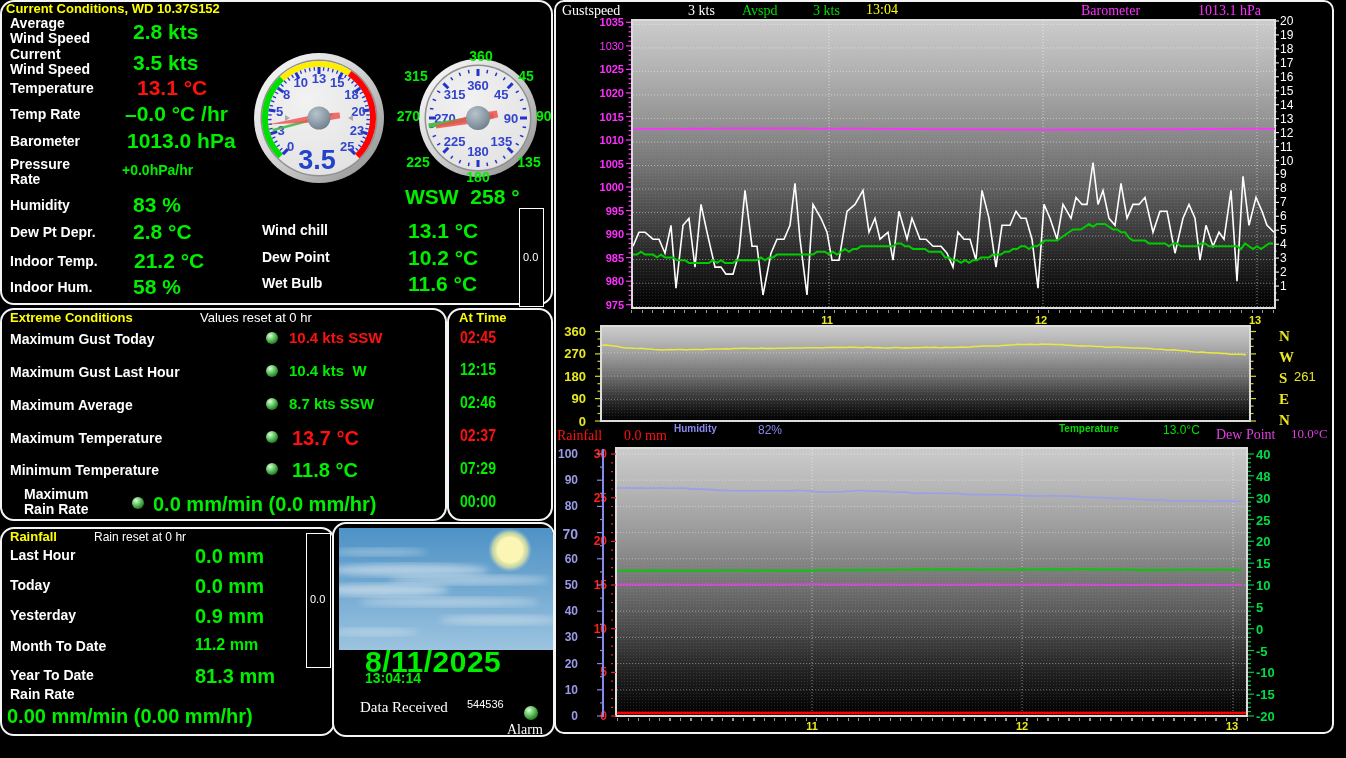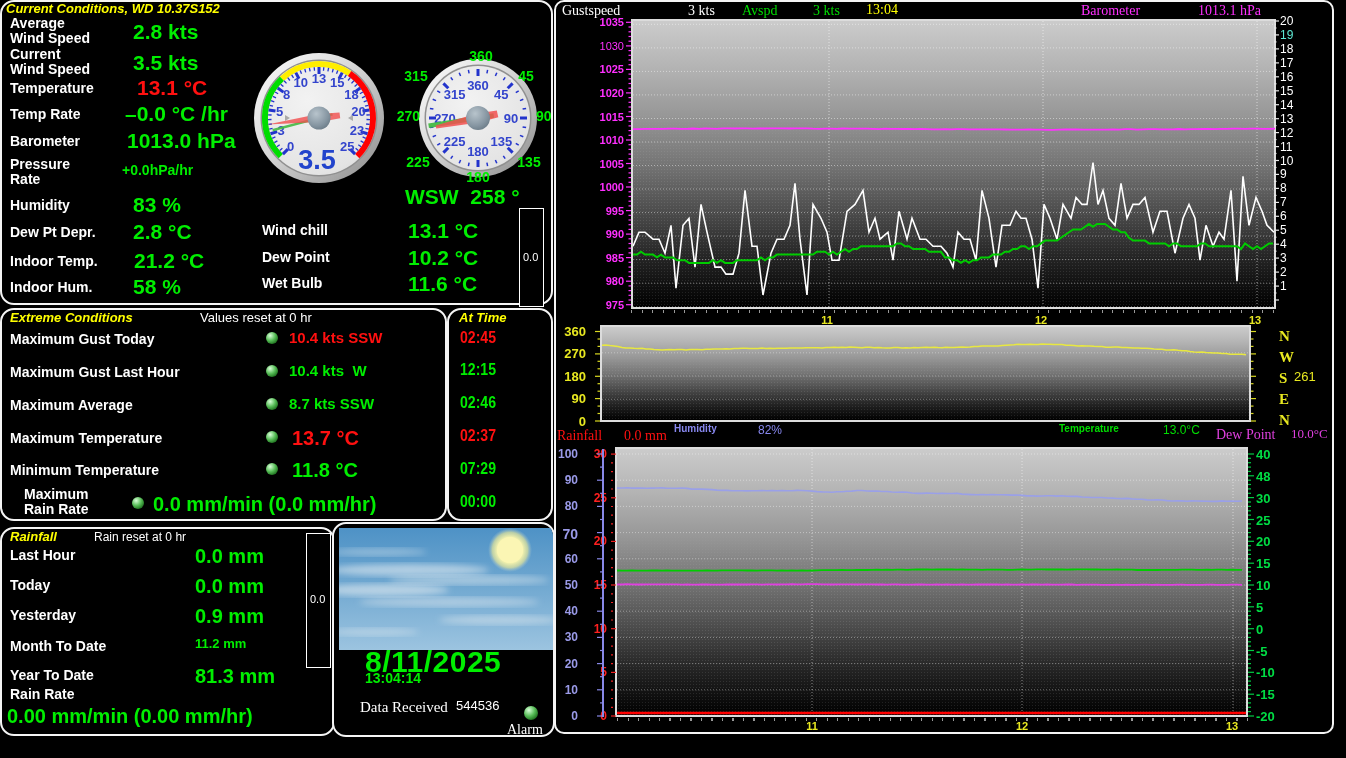--- a/index.html
+++ b/index.html
@@ -1,19 +1,19 @@
 <!DOCTYPE html>
 <html><head><meta charset="utf-8"><style>
 
 * { margin:0; padding:0; box-sizing:border-box; }
 body { width:1346px; height:758px; background:#000; position:relative; overflow:hidden;
        font-family:"Liberation Sans", sans-serif; }
 .panel { position:absolute; border:2px solid #f4f4f4; border-radius:14px; background:#000; }
 .t { position:absolute; white-space:nowrap; }
-.yt { color:#ffff00; font-weight:bold; font-size:13px;font-style:italic; }
+.yt { color:#ffff00; font-weight:bold; font-size:13px; }
 .lbl { color:#ffffff; font-weight:bold; font-size:14px; }
 .val { color:#00ee00; font-weight:bold; font-size:21px; }
 .vr { color:#ff1010; font-weight:bold; font-size:21px; }
 .lab { position:absolute; font-size:11px; white-space:nowrap; font-family:"Liberation Sans",sans-serif; }
 .serif { font-family:"Liberation Serif", serif; }
 .plot { position:absolute; border:2px solid #dcdcdc;
         background:linear-gradient(to bottom,#cbcbcb 0%,#b4b4b4 16%,#979797 33%,#757575 50%,#4e4e4e 66%,#262626 82%,#000 100%); }
 
 </style></head><body>
 <div class="panel" style="left:0;top:0;width:553px;height:305px"></div>
@@ -233,21 +233,21 @@
 <div class="panel" style="left:0;top:527px;width:335px;height:209px"></div>
 <div class="t yt" style="left:10px;top:529px">Rainfall</div>
 <div class="t" style="left:94px;top:530px;color:#fff;font-size:12px">Rain reset at 0 hr</div>
 <div class="t lbl" style="left:10px;top:547px">Last Hour</div>
 <div class="t val" style="left:195px;top:545px;font-size:20px">0.0 mm</div>
 <div class="t lbl" style="left:10px;top:577px">Today</div>
 <div class="t val" style="left:195px;top:575px;font-size:20px">0.0 mm</div>
 <div class="t lbl" style="left:10px;top:607px">Yesterday</div>
 <div class="t val" style="left:195px;top:605px;font-size:20px">0.9 mm</div>
 <div class="t lbl" style="left:10px;top:638px">Month To Date</div>
-<div class="t val" style="left:195px;top:636px;font-size:13px">11.2 mm</div>
+<div class="t val" style="left:195px;top:636px;font-size:16px">11.2 mm</div>
 <div class="t lbl" style="left:10px;top:667px">Year To Date</div>
 <div class="t val" style="left:195px;top:665px;font-size:20px">81.3 mm</div>
 <div class="t lbl" style="left:10px;top:686px">Rain Rate</div>
 <div class="t val" style="left:7px;top:705px;font-size:20px">0.00 mm/min (0.00 mm/hr)</div>
 <div style="position:absolute;left:306px;top:533px;width:25px;height:135px;border:1px solid #fff;background:#000"></div>
 <div class="t" style="left:310px;top:593px;color:#fff;font-size:11px">0.0</div>
 <div class="panel" style="left:332px;top:522px;width:223px;height:215px;overflow:hidden">
 <svg width="216" height="122" viewBox="0 0 216 122" style="position:absolute;left:5px;top:4px">
       <defs>
         <linearGradient id="sky" x1="0" y1="0" x2="0" y2="1">
@@ -273,21 +273,21 @@
       <ellipse cx="45" cy="62" rx="65" ry="6" fill="#e4ecf1" opacity="0.6" filter="url(#bl)"></ellipse>
       <ellipse cx="110" cy="74" rx="90" ry="5" fill="#dce6ee" opacity="0.5" filter="url(#bl)"></ellipse>
       <ellipse cx="160" cy="92" rx="60" ry="4.5" fill="#d8e4ec" opacity="0.55" filter="url(#bl)"></ellipse>
       <ellipse cx="35" cy="104" rx="45" ry="4" fill="#dce7ee" opacity="0.45" filter="url(#bl)"></ellipse>
       <circle cx="171" cy="22" r="22" fill="url(#sun)"></circle>
       <circle cx="171" cy="22" r="13" fill="#fbf6b4"></circle>
     </svg>
 <div class="t val" style="left:31px;top:121px;font-size:30px;letter-spacing:0.5px">8/11/2025</div>
 <div class="t val" style="left:31px;top:146px;font-size:14px">13:04:14</div>
 <div class="t serif" style="left:26px;top:175px;color:#fff;font-size:15px">Data Received</div>
-<div class="t" style="left:122px;top:174px;color:#fff;font-size:13px">544536</div>
+<div class="t" style="left:133px;top:174px;color:#fff;font-size:11px">544536</div>
 <div style="position:absolute;left:190px;top:182px;width:14px;height:14px;border-radius:50%;background:radial-gradient(circle at 35% 30%, #d8ffd8, #55bb55 45%, #1a6a1a 80%, #0e4a0e)"></div>
 <div class="t serif" style="left:173px;top:198px;color:#fff;font-size:14px">Alarm</div>
 </div>
 <div class="panel" style="left:554px;top:0;width:780px;height:734px;border-radius:10px"></div>
 <div class="t serif" style="left:562px;top:3px;color:#fff;font-size:14px">Gustspeed</div>
 <div class="t serif" style="left:688px;top:3px;color:#fff;font-size:14px">3 kts</div>
 <div class="t serif" style="left:742px;top:3px;color:#00dd00;font-size:14px">Avspd</div>
 <div class="t serif" style="left:813px;top:3px;color:#00dd00;font-size:14px">3 kts</div>
 <div class="t serif" style="left:866px;top:2px;color:#ffff00;font-size:14px">13:04</div>
 <div class="t serif" style="left:1081px;top:3px;color:#ff30ff;font-size:14px">Barometer</div>
@@ -394,21 +394,21 @@
 <div class="lab" style="left:1280px;top:167.4px;color:#ffffff;font-size:12px">9</div>
 <div class="lab" style="left:1280px;top:153.5px;color:#ffffff;font-size:12px">10</div>
 <div class="lab" style="left:1280px;top:139.6px;color:#ffffff;font-size:12px">11</div>
 <div class="lab" style="left:1280px;top:125.6px;color:#ffffff;font-size:12px">12</div>
 <div class="lab" style="left:1280px;top:111.7px;color:#ffffff;font-size:12px">13</div>
 <div class="lab" style="left:1280px;top:97.7px;color:#ffffff;font-size:12px">14</div>
 <div class="lab" style="left:1280px;top:83.8px;color:#ffffff;font-size:12px">15</div>
 <div class="lab" style="left:1280px;top:69.8px;color:#ffffff;font-size:12px">16</div>
 <div class="lab" style="left:1280px;top:55.9px;color:#ffffff;font-size:12px">17</div>
 <div class="lab" style="left:1280px;top:41.9px;color:#ffffff;font-size:12px">18</div>
-<div class="lab" style="left:1280px;top:27.9px;color:#5eead4;font-size:12px">19</div>
+<div class="lab" style="left:1280px;top:27.9px;color:#ffffff;font-size:12px">19</div>
 <div class="lab" style="left:1280px;top:14.0px;color:#ffffff;font-size:12px">20</div>
 <div class="lab" style="right:760px;top:324.0px;color:#e8e820;font-weight:bold;font-size:13px">360</div>
 <div class="lab" style="right:760px;top:346.4px;color:#e8e820;font-weight:bold;font-size:13px">270</div>
 <div class="lab" style="right:760px;top:368.8px;color:#e8e820;font-weight:bold;font-size:13px">180</div>
 <div class="lab" style="right:760px;top:391.1px;color:#e8e820;font-weight:bold;font-size:13px">90</div>
 <div class="lab" style="right:760px;top:413.5px;color:#e8e820;font-weight:bold;font-size:13px">0</div>
 <div class="lab" style="right:768px;top:709.0px;color:#9a9ae8;font-weight:bold;font-size:12px">0</div>
 <div class="lab" style="right:768px;top:682.8px;color:#9a9ae8;font-weight:bold;font-size:12px">10</div>
 <div class="lab" style="right:768px;top:656.6px;color:#9a9ae8;font-weight:bold;font-size:12px">20</div>
 <div class="lab" style="right:768px;top:630.4px;color:#9a9ae8;font-weight:bold;font-size:12px">30</div>

